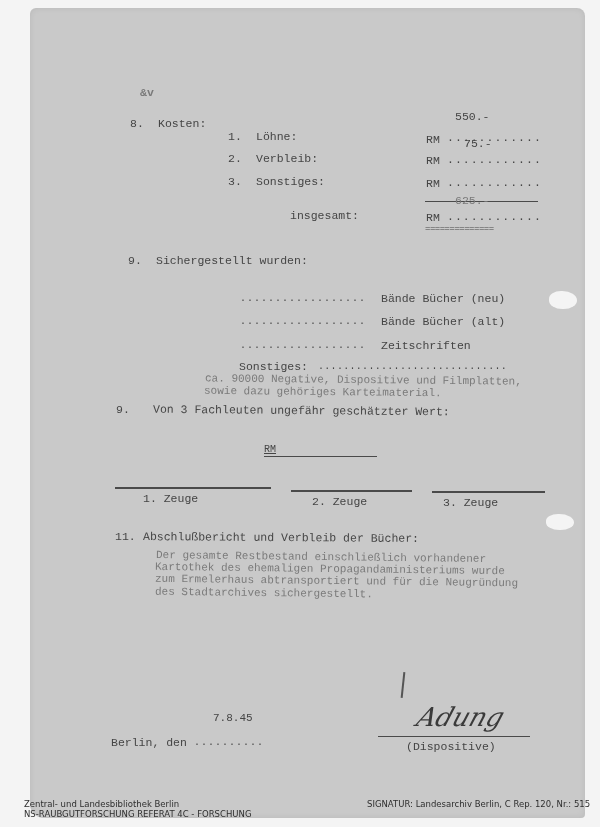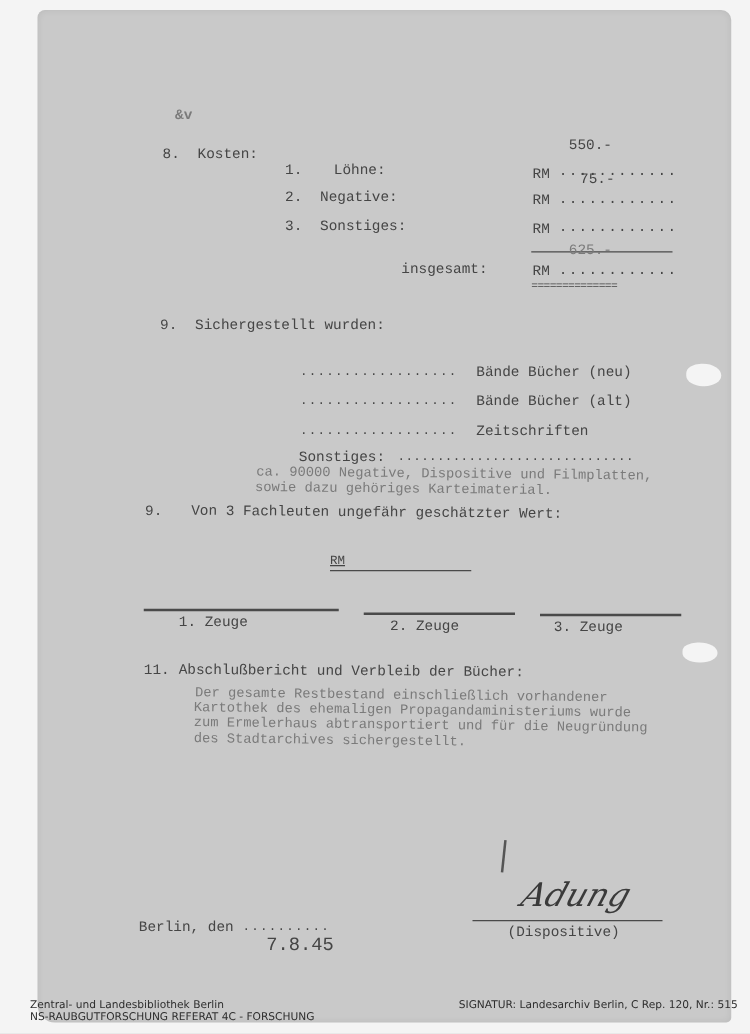--- a/index.html
+++ b/index.html
@@ -35,38 +35,38 @@
 <div class="hole" style="left:549px;top:291px;width:28px;height:18px;"></div>
 <div class="hole" style="left:546px;top:514px;width:28px;height:16px;"></div>
 
 <div class="abs t faint" style="left:140px;top:86px;font-weight:bold;">&amp;v</div>
 
 <div class="abs t" style="left:130px;top:117px;">8.</div>
 <div class="abs t" style="left:158px;top:117px;">Kosten:</div>
 
 <div class="abs t" style="left:455px;top:110px;">550.-</div>
 <div class="abs t" style="left:228px;top:130px;">1.</div>
-<div class="abs t" style="left:256px;top:130px;margin-left:11px;">Löhne:</div>
+<div class="abs t" style="left:256px;top:130px;">Löhne:</div>
 <div class="abs t" style="left:426px;top:133px;">RM</div>
 <div class="abs t dots" style="left:447px;top:131px;">............</div>
 
 <div class="abs t" style="left:464px;top:137px;">75.-</div>
 <div class="abs t" style="left:228px;top:152px;">2.</div>
-<div class="abs t" style="left:256px;top:152px;">Negative:</div>
+<div class="abs t" style="left:256px;top:152px;">Verbleib:</div>
 <div class="abs t" style="left:426px;top:154px;">RM</div>
 <div class="abs t dots" style="left:447px;top:153px;">............</div>
 
 <div class="abs t" style="left:228px;top:175px;">3.</div>
 <div class="abs t" style="left:256px;top:175px;">Sonstiges:</div>
 <div class="abs t" style="left:426px;top:177px;">RM</div>
 <div class="abs t dots" style="left:447px;top:176px;">............</div>
 
 <div class="hline" style="left:425px;top:201px;width:113px;height:1px;"></div>
 <div class="abs t faint" style="left:455px;top:194px;">625.-</div>
-<div class="abs t" style="left:290px;top:209px;margin-left:31px;">insgesamt:</div>
+<div class="abs t" style="left:290px;top:209px;">insgesamt:</div>
 <div class="abs t" style="left:426px;top:211px;">RM</div>
 <div class="abs t dots" style="left:447px;top:210px;">............</div>
 <div class="abs t" style="left:425px;top:224px;font-size:9px;letter-spacing:-0.5px;">==============</div>
 
 <div class="abs t" style="left:128px;top:254px;">9.</div>
 <div class="abs t" style="left:156px;top:254px;">Sichergestellt wurden:</div>
 
 <div class="abs t dots" style="left:240px;top:293px;font-size:10px;">..................</div>
 <div class="abs t" style="left:381px;top:292px;">Bände Bücher (neu)</div>
 <div class="abs t dots" style="left:240px;top:316px;font-size:10px;">..................</div>
@@ -92,21 +92,21 @@
 <div class="abs t" style="left:312px;top:495px;">2. Zeuge</div>
 <div class="abs t" style="left:443px;top:496px;">3. Zeuge</div>
 
 <div class="abs t" style="left:115px;top:530px;">11.</div>
 <div class="abs t" style="left:143px;top:531px;transform:rotate(0.4deg);">Abschlußbericht und Verbleib der Bücher:</div>
 <div class="abs t faint" style="left:156px;top:551px;font-size:11px;transform:rotate(0.7deg);">Der gesamte Restbestand einschließlich vorhandener</div>
 <div class="abs t faint" style="left:155px;top:563px;font-size:11px;transform:rotate(0.7deg);">Kartothek des ehemaligen Propagandaministeriums wurde</div>
 <div class="abs t faint" style="left:155px;top:575px;font-size:11px;transform:rotate(0.7deg);">zum Ermelerhaus abtransportiert und für die Neugründung</div>
 <div class="abs t faint" style="left:155px;top:587px;font-size:11px;transform:rotate(0.7deg);">des Stadtarchives sichergestellt.</div>
 
-<div class="abs t" style="left:213px;top:748px;font-size:15px;">7.8.45</div>
+<div class="abs t" style="left:213px;top:712px;font-size:11px;">7.8.45</div>
 <div class="abs t" style="left:111px;top:736px;">Berlin, den</div>
 <div class="abs t dots" style="left:194px;top:737px;font-size:10px;">..........</div>
 
 <div class="abs" style="left:402px;top:672px;width:1.5px;height:26px;background:#555;transform:rotate(6deg);"></div>
 <div class="hline" style="left:378px;top:736px;width:152px;height:1px;"></div>
 <div class="abs sig" style="left:418px;top:702px;">Adung</div>
 <div class="abs t" style="left:406px;top:740px;">(Dispositive)</div>
 
 <div class="abs footer" style="left:24px;top:799px;">
   <div>Zentral- und Landesbibliothek Berlin</div>

